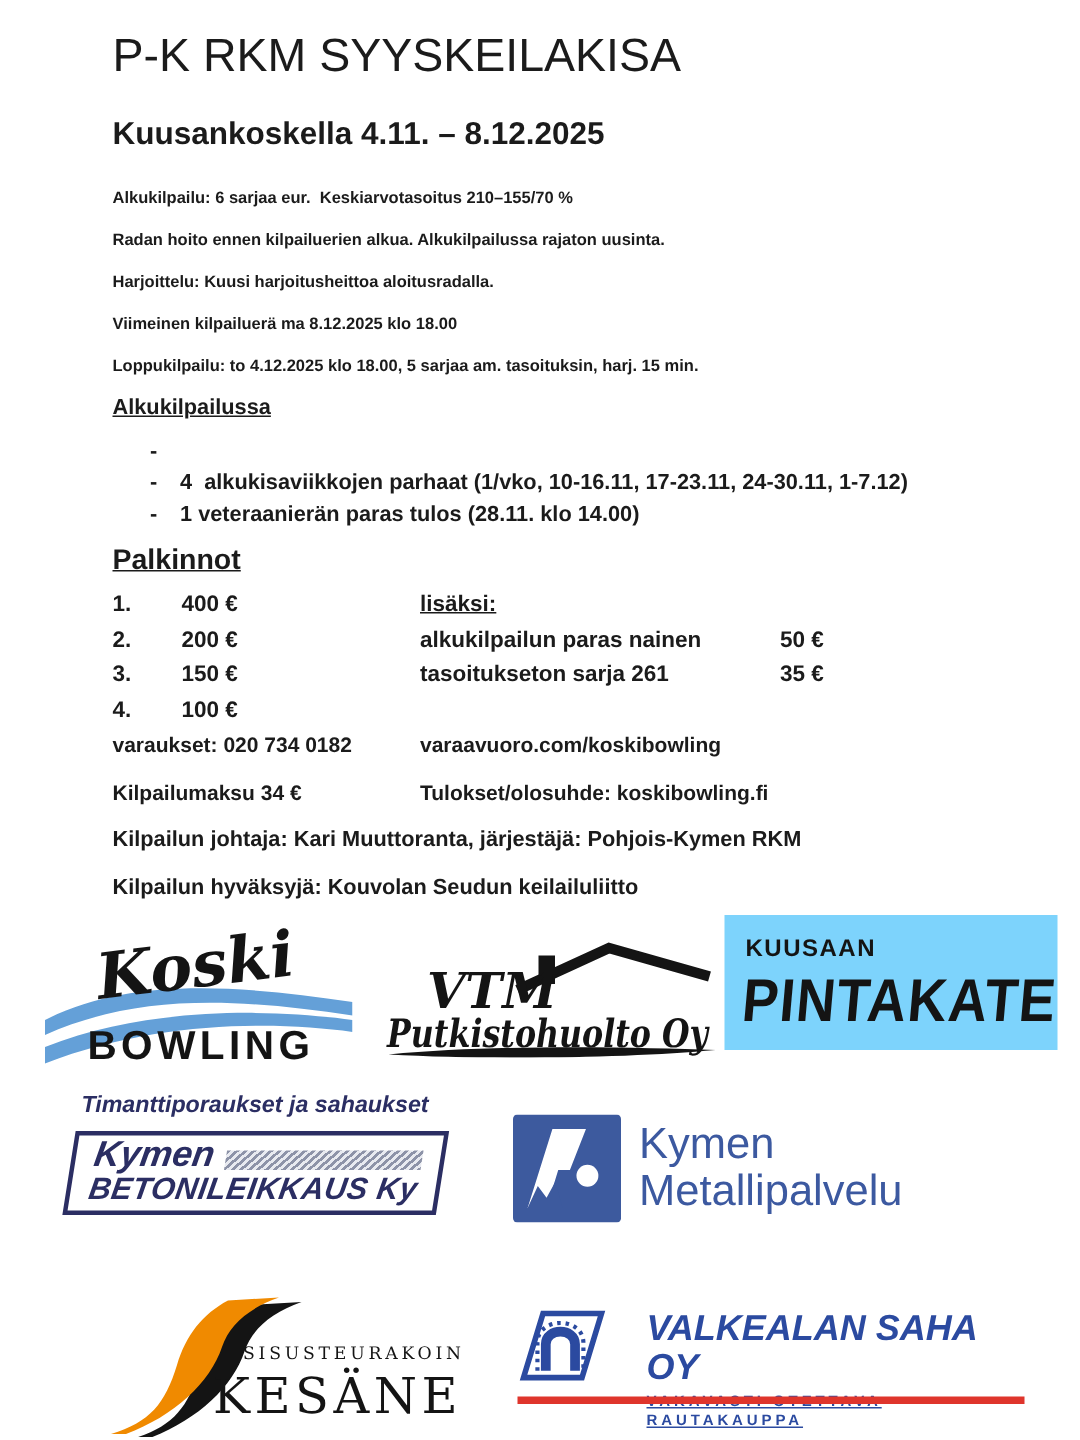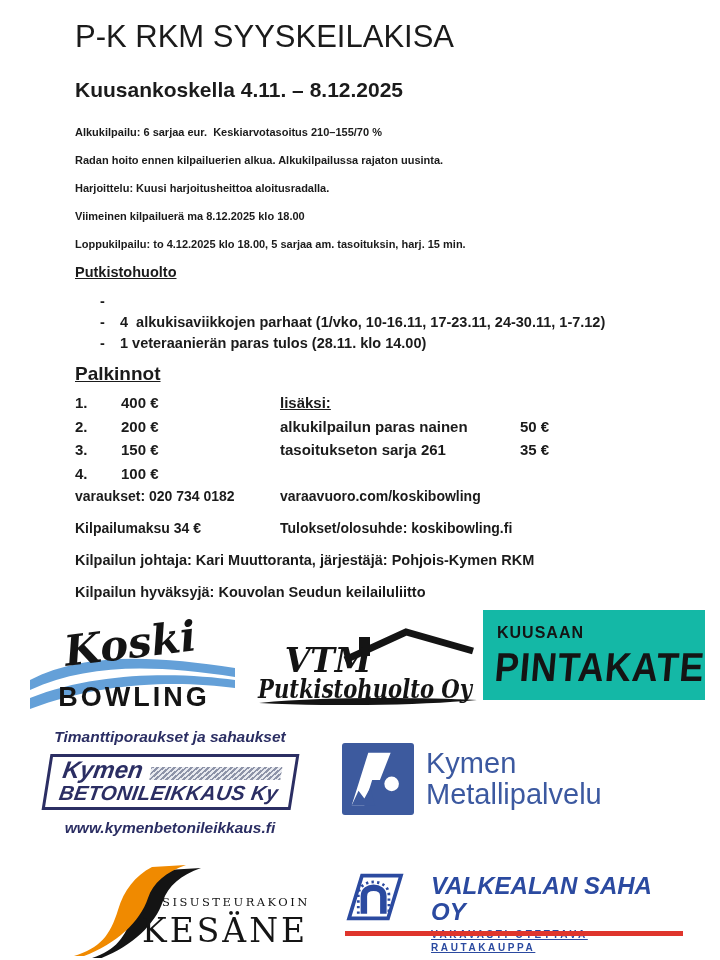--- a/index.html
+++ b/index.html
@@ -27,21 +27,21 @@
   .extra-label { width:240px; }
   .contact-row { display:flex; font-size:14px; line-height:18px; font-weight:bold; margin-bottom:14px; white-space:pre-wrap; }
   .contact-row:first-of-type { margin-top:8px; }
   .c-left { width:205px; }
   .contact-line { font-size:14.5px; line-height:18px; font-weight:bold; margin-bottom:14px; }
 
   
   .logo { position:absolute; }
   .logo-koski { left:30px; top:616px; width:205px; height:97px; }
   .logo-vtm { left:253px; top:620px; width:228px; height:85px; }
-  .logo-pintakate { left:483px; top:610px; width:222px; height:90px; background:#14b8a6; padding:14px 0 0 14px; }
+  .logo-pintakate { left:483px; top:610px; width:222px; height:90px; background:#7dd3fc; padding:14px 0 0 14px; }
   .pk-top { font-size:16px; font-weight:800; letter-spacing:1px; color:#141414; }
   .pk-main { font-size:36px; font-weight:900; letter-spacing:1px; color:#141414; transform:skewX(-5deg) scaleY(1.12); transform-origin:left top; margin-top:2px; }
 
   .logo-betoni { left:35px; top:728px; width:270px; text-align:center; color:#2b2e63; }
   .bt-tagline { font-style:italic; font-size:15.5px; font-weight:bold; margin-bottom:8px; }
   .bt-box { display:inline-block; border:3px solid #2b2e63; transform:skewX(-9deg); padding:1px 12px 3px 12px; text-align:left; }
   .bt-row1 { display:flex; align-items:center; }
   .bt-kymen { font-size:24px; font-weight:900; font-style:italic; line-height:24px; }
   .bt-texture { flex:1; height:13px; margin-left:8px; margin-top:6px;
     background:repeating-linear-gradient(135deg,#8d93a8 0 2px,#e8eaf0 2px 4px); }
@@ -69,21 +69,21 @@
 
     <h1 class="title">P-K RKM SYYSKEILAKISA</h1>
     <h2 class="subtitle">Kuusankoskella 4.11. – 8.12.2025</h2>
 
     <p class="detail-line">Alkukilpailu: 6 sarjaa eur.  Keskiarvotasoitus 210–155/70 %</p>
     <p class="detail-line">Radan hoito ennen kilpailuerien alkua. Alkukilpailussa rajaton uusinta.</p>
     <p class="detail-line">Harjoittelu: Kuusi harjoitusheittoa aloitusradalla.</p>
     <p class="detail-line">Viimeinen kilpailuerä ma 8.12.2025 klo 18.00</p>
     <p class="detail-line">Loppukilpailu: to 4.12.2025 klo 18.00, 5 sarjaa am. tasoituksin, harj. 15 min.</p>
 
-    <p class="section-head">Putkistohuolto</p>
+    <p class="section-head">Alkukilpailussa</p>
 
     <div class="bullet-row">
       <span class="bullet-dash">-</span>
     </div>
     <div class="bullet-row">
       <span class="bullet-dash">-</span>
       <span class="bullet-text">4  alkukisaviikkojen parhaat (1/vko, 10-16.11, 17-23.11, 24-30.11, 1-7.12)</span>
     </div>
     <div class="bullet-row">
       <span class="bullet-dash">-</span>
@@ -164,21 +164,20 @@
 
   <div class="logo logo-betoni">
     <div class="bt-tagline">Timanttiporaukset ja sahaukset</div>
     <div class="bt-box">
       <div class="bt-row1">
         <span class="bt-kymen">Kymen</span>
         <span class="bt-texture"></span>
       </div>
       <div class="bt-row2">BETONILEIKKAUS Ky</div>
     </div>
-    <div class="bt-url">www.kymenbetonileikkaus.fi</div>
   </div>
 
   <div class="logo logo-metalli">
     <svg class="mp-mark" viewBox="0 0 74 74">
       <rect width="74" height="74" rx="3" fill="#3d5a9e"></rect>
       <path d="M27,10 L50,10 L39,38 L31,38 L23,64 L10,64 Z" fill="#ffffff"></path>
       <path d="M10,64 L17,49 L23,57 L29,46 L34,64 Z" fill="#3d5a9e"></path>
       <circle cx="51" cy="42" r="7.5" fill="#ffffff"></circle>
     </svg>
     <div class="mp-text">

